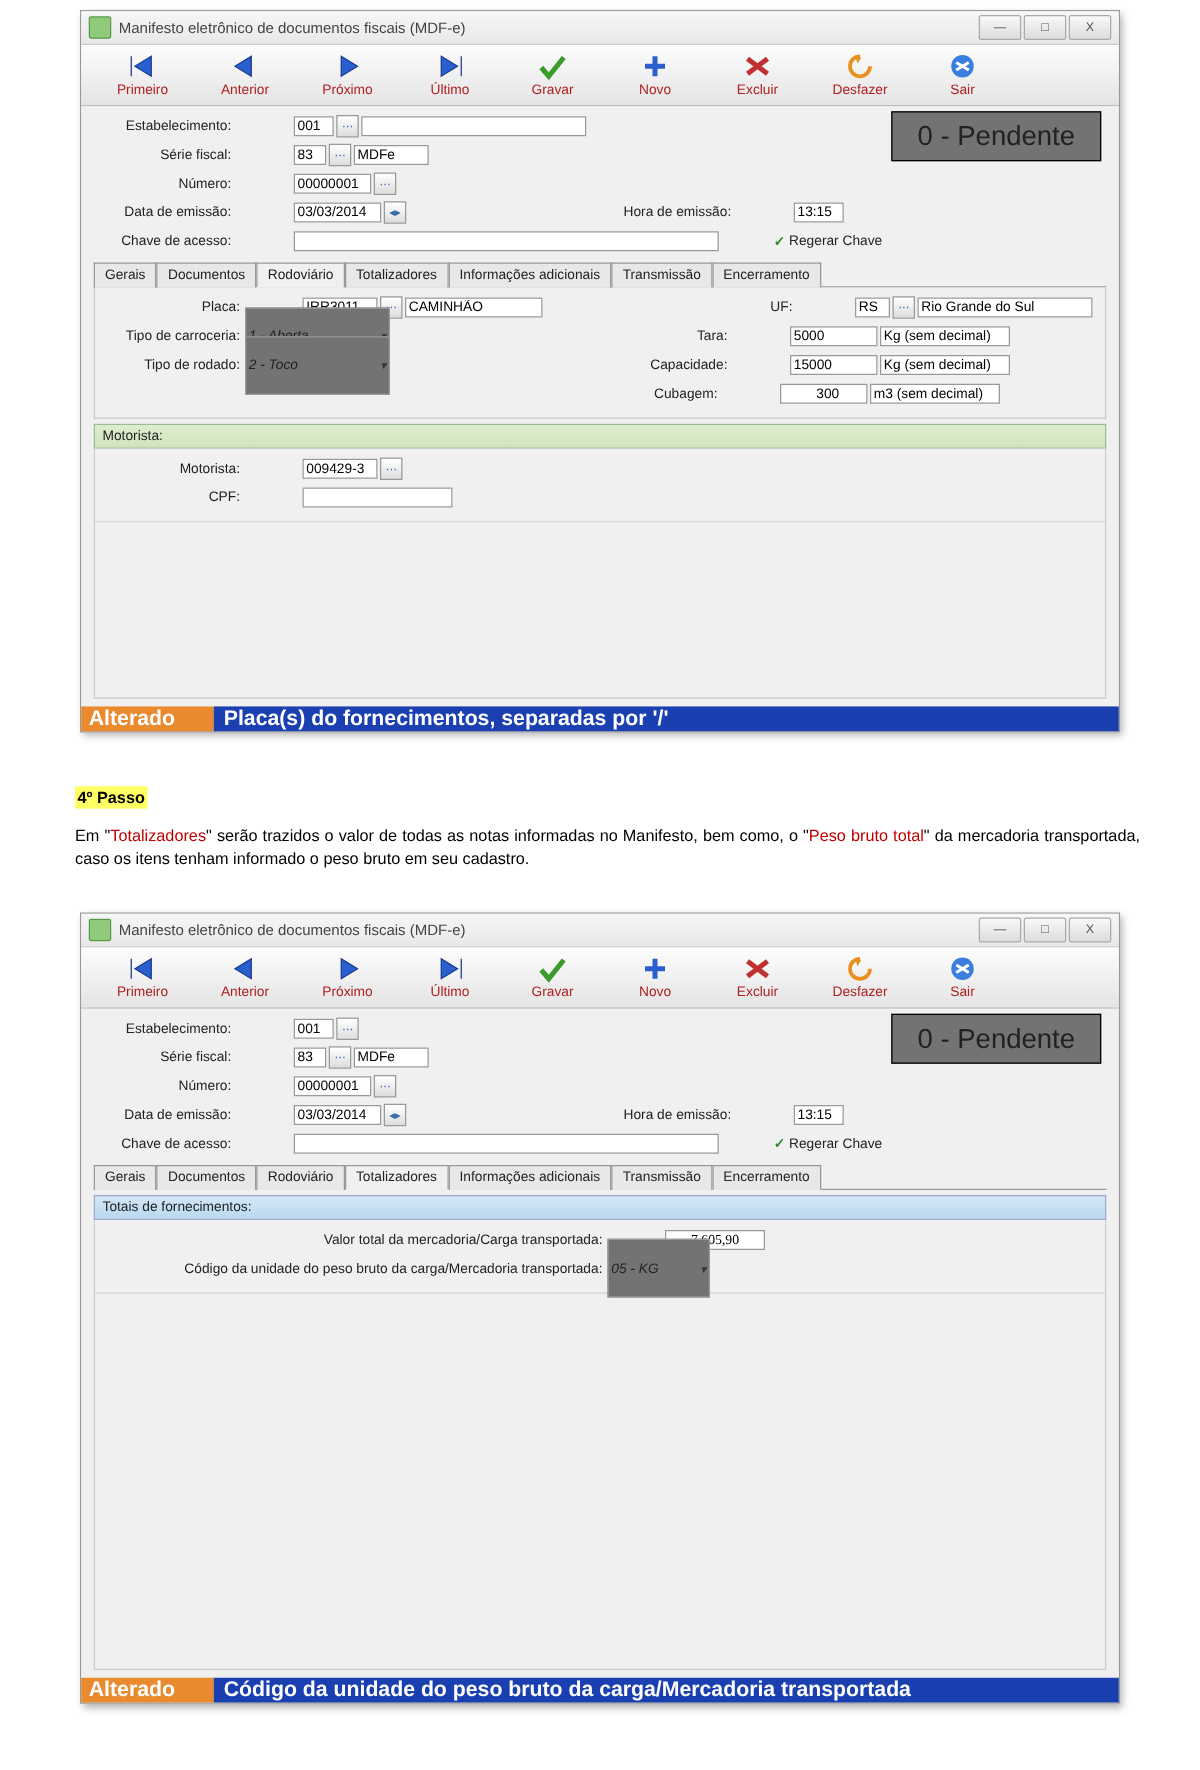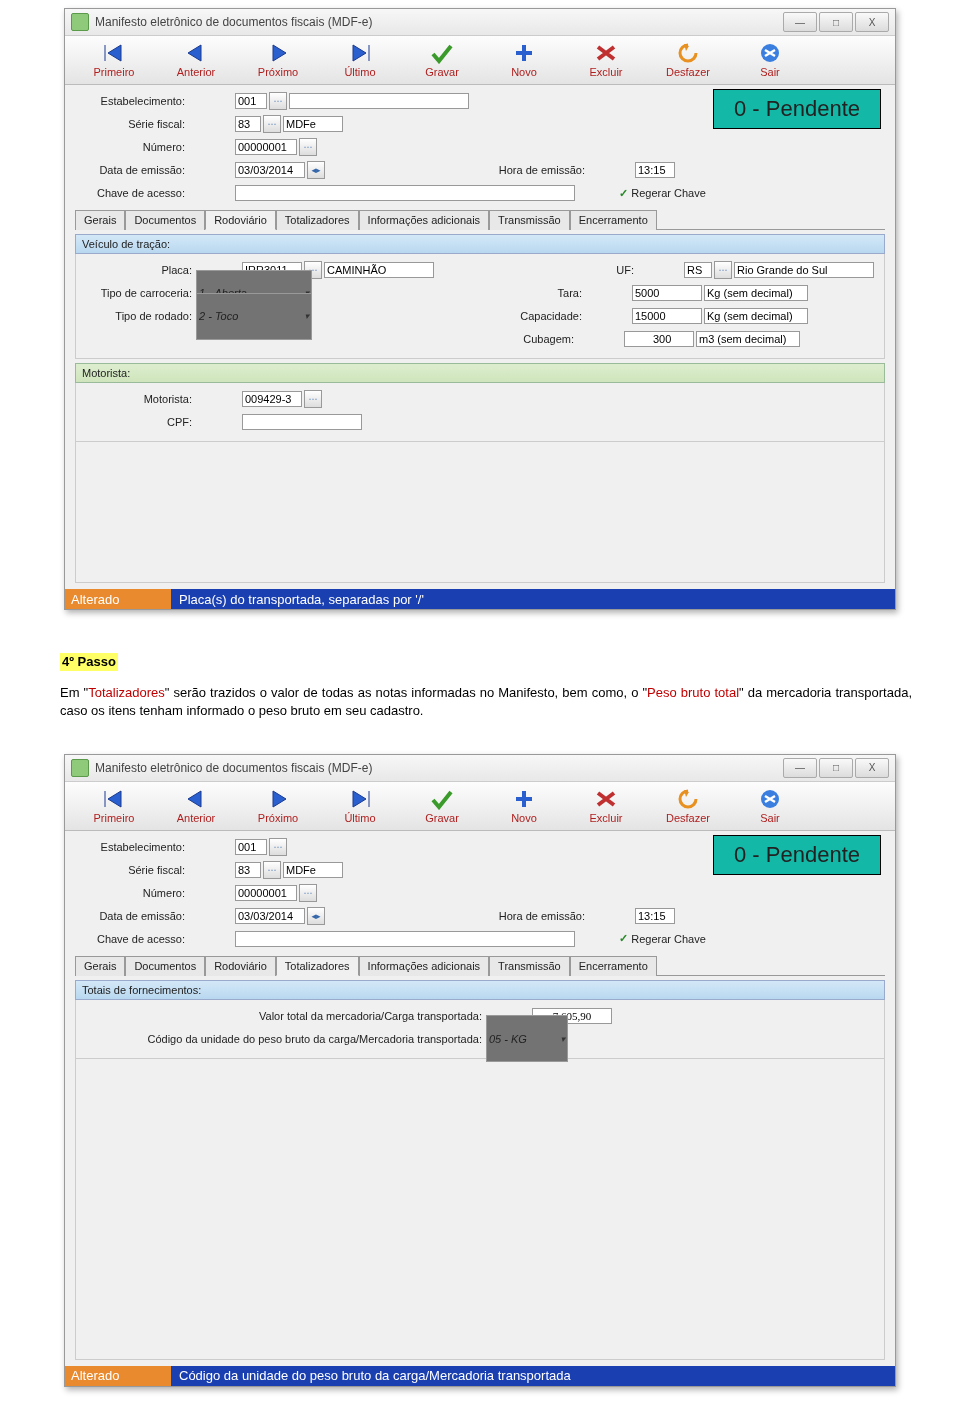--- a/index.html
+++ b/index.html
@@ -10,29 +10,29 @@
 .titlebar .wbtns { margin-left:auto; display:flex; gap:2px; }
 .wbtn { width:32px; height:18px; background: linear-gradient(#f9f9f9,#dcdcdc); border:1px solid #aaa; border-radius:2px; font-size:10px; display:flex; align-items:center; justify-content:center; color:#555; }
 .toolbar { background: linear-gradient(#fdfdfd,#e4e4e4); display:flex; padding: 6px 8px 6px 8px; border-bottom:1px solid #bbb; }
 .tbtn { flex:0 0 82px; text-align:center; font-size:11px; color:#b02020; cursor:pointer; }
 .tbtn svg { display:block; margin:0 auto 2px auto; }
 .form-area { background:#f0f0f0; padding: 6px 10px 6px 10px; font-size:11px; color:#222; position:relative; }
 .row { display:flex; align-items:center; margin-bottom:3px; height:20px; }
 .lbl { text-align:right; padding-right:4px; }
 .inp { border:1px solid #999; background:#fff; height:16px; font-size:11px; padding:0 2px; box-sizing:border-box;margin-left:46px; }
 .pick { display:inline-flex; align-items:center; justify-content:center; width:16px; height:16px; border:1px solid #999; background:linear-gradient(#fff,#ddd); margin-left:2px; font-size:9px; color:#36a; }
-.status-badge { position:absolute; right:14px; top:4px; background:#14b8a6; border:1px solid #000; padding:6px 20px; font-size:22px; font-family: Arial; }
+.status-badge { position:absolute; right:14px; top:4px; background:#737373; border:1px solid #000; padding:6px 20px; font-size:22px; font-family: Arial; }
 .tabs { display:flex; border-bottom:1px solid #999; margin-top:6px; font-size:11px; }
 .tab { padding:3px 8px; border:1px solid #999; border-bottom:none; background:#e8e8e8; margin-right:0px; position:relative; top:1px; cursor:pointer; }
 .tab.active { background:#f0f0f0; border-bottom:1px solid #f0f0f0; }
 .section-hdr { background: linear-gradient(#d4e8f7,#b8d8f0); border:1px solid #9ac; padding:3px 6px; font-size:11px; margin-top:4px; }
 .section-hdr.green { background: linear-gradient(#ddeecf,#cfe4bc); border-color:#9b9; }
 .panel { border:1px solid #ccc; border-top:none; padding:6px 6px; background:#f0f0f0; min-height:40px; }
 .spacer { height: 140px; background:#f0f0f0; border:1px solid #ccc; border-top:none; }
-.statusbar { display:flex; height:20px; font-size:13px; color:#fff; font-weight:normal; }
+.statusbar { display:flex; height:20px; font-size:17px; color:#fff; font-weight:bold; }
 .sb-left { background:#e98a2e; width:100px; display:flex; align-items:center; padding-left:6px; }
 .sb-right { background:#1a3fb0; flex:1; display:flex; align-items:center; padding-left:8px; }
 .middle-text { padding: 10px 48px 20px 60px; font-size:13px; font-family: Verdana, Arial; color:#000; line-height:1.4; }
 .step-title { background:#ffff66; font-weight:bold; display:inline-block; padding:0 2px; }
 .red { color:#c00000; }
 .chk { display:inline-flex; align-items:center; gap:3px; font-size:11px; }
 .dd { border:1px solid #999; background:#737373; height:17px; font-size:11px; padding:14px 2px; display:inline-flex; align-items:center;font-style:italic; }
 .dd::after { content:"▾"; margin-left:auto; font-size:9px; color:#333; padding-left:4px; }
 .spacer2 { height: 300px; background:#f0f0f0; border:1px solid #ccc; border-top:none; }
 </style>
@@ -121,21 +121,20 @@
     <div class="tabs">
       <div class="tab">Gerais</div>
       <div class="tab">Documentos</div>
       <div class="tab active">Rodoviário</div>
       <div class="tab">Totalizadores</div>
       <div class="tab">Informações adicionais</div>
       <div class="tab">Transmissão</div>
       <div class="tab">Encerramento</div>
     </div>
 
-    <div class="section-hdr">Veículo de tração:</div>
     <div class="panel">
       <div class="row">
         <span class="lbl" style="width:110px">Placa:</span>
             <input class="inp" style="width: 60px;" value="IRR3011">
             <span class="pick">⋯</span>
             <input class="inp" style="width: 110px; margin-left: 2px;" value="CAMINHÃO">
         <span class="lbl" style="width:200px">UF:</span>
             <input class="inp" style="width: 28px;" value="RS">
             <span class="pick">⋯</span>
             <input class="inp" style="width: 140px; margin-left: 2px;" value="Rio Grande do Sul">
@@ -175,21 +174,21 @@
           </div>
       <div class="row">
             <span class="lbl" style="width:110px">CPF:</span>
             <input class="inp" style="width: 120px;">
           </div>
     </div>
     <div class="spacer"></div>
   </div>
   <div class="statusbar">
     <div class="sb-left">Alterado</div>
-    <div class="sb-right">Placa(s) do transportada, separadas por '/'</div>
+    <div class="sb-right">Placa(s) do fornecimentos, separadas por '/'</div>
   </div>
 </div>
 
 <div class="middle-text">
   <p><span class="step-title">4º Passo</span></p>
   <p style="text-align:justify">
     <span>Em "</span><span class="red">Totalizadores</span><span>" serão trazidos o valor de todas as notas informadas no Manifesto, bem como, o "</span><span class="red">Peso bruto total</span><span>" da mercadoria transportada, caso os itens tenham informado o peso bruto em seu cadastro.</span>
   </p>
 </div>
 

